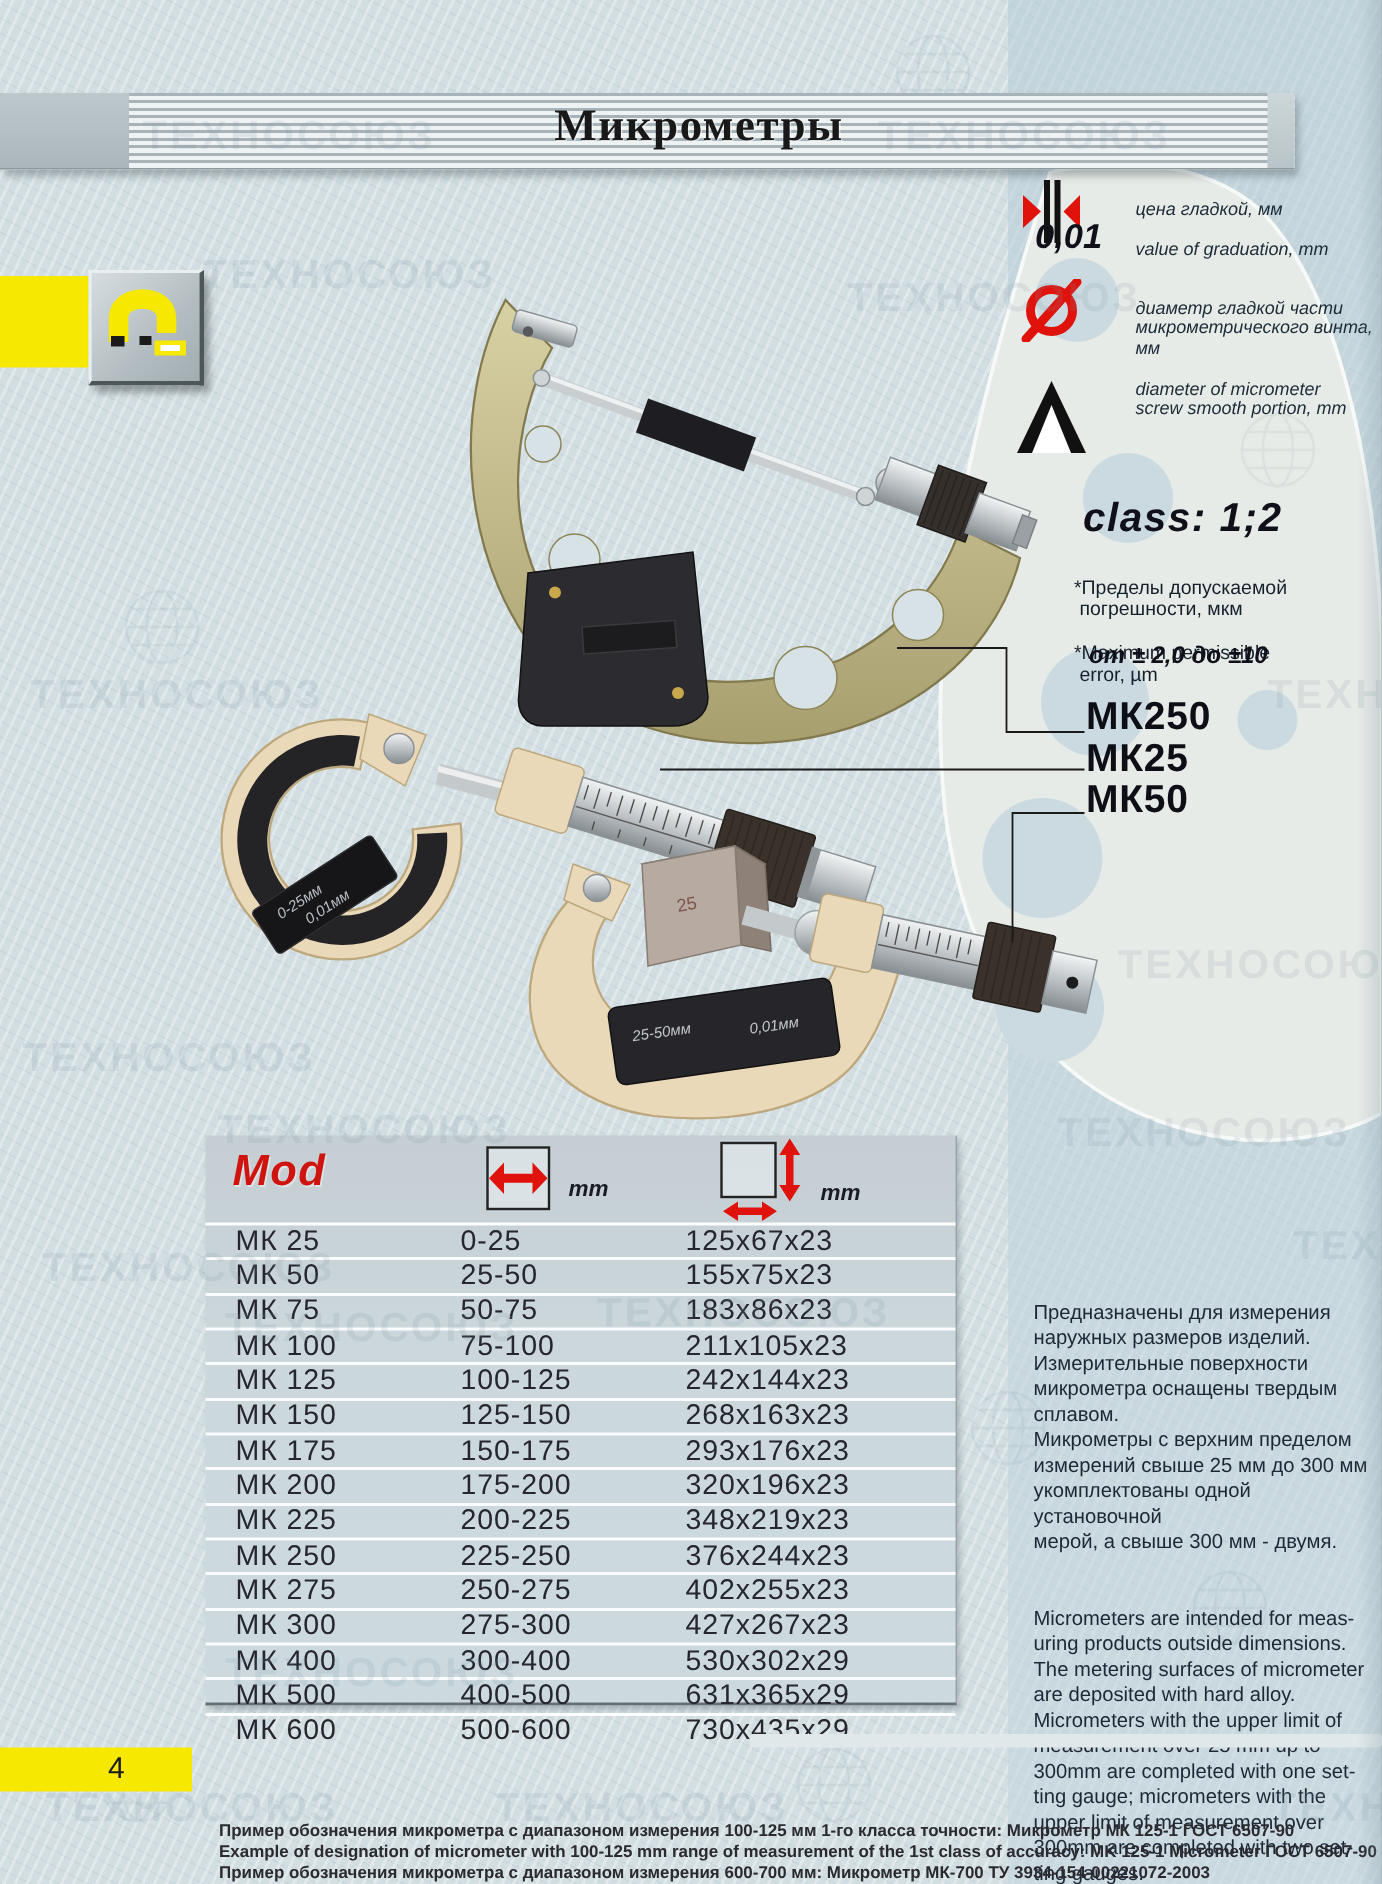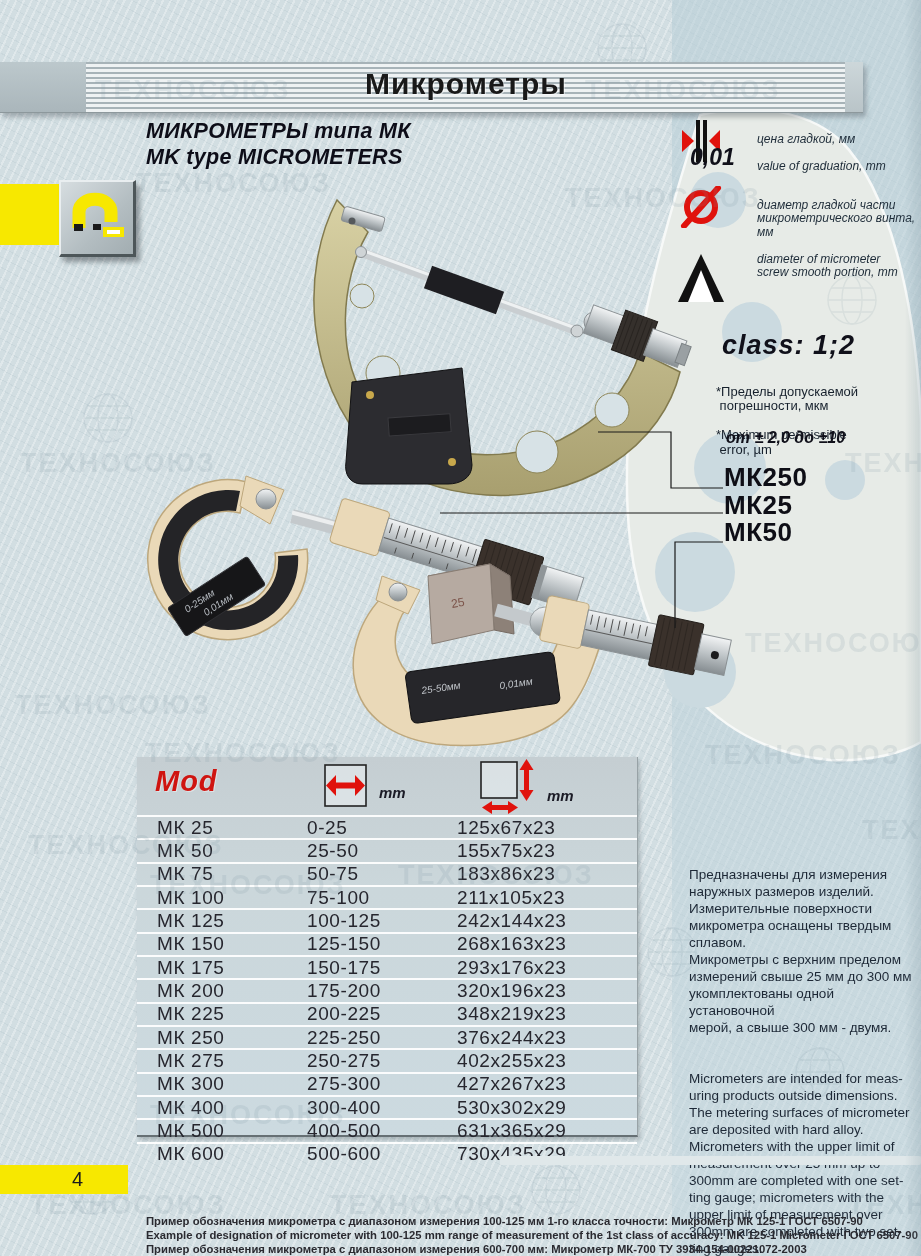--- a/index.html
+++ b/index.html
@@ -28,20 +28,21 @@
     background:repeating-linear-gradient(180deg,#a7b3b8 0 2px,#eef2f3 2px 5px);
     border-bottom:1px solid #8d989c;
     box-shadow:3px 4px 5px rgba(60,70,76,.35);
   }
   .ribbon-capL{position:absolute;left:0;top:0;width:86px;height:50px;background:linear-gradient(180deg,#bcc8cc,#aab6bb);}
   .ribbon-capR{position:absolute;right:0;top:0;width:18px;height:50px;background:linear-gradient(180deg,#cdd7da,#b9c4c8);}
   .ribbon-title{
     position:absolute;left:86px;top:5px;width:760px;text-align:center;
     font-weight:bold;font-size:30px;letter-spacing:1px;color:#191919;
     text-shadow:1px 1px 0 rgba(255,255,255,.55);
+    font-family:Liberation Serif, serif;
   }
   
   .main-title{
     position:absolute;left:146px;top:118px;
     font-weight:bold;font-style:italic;font-size:21.5px;line-height:26px;
     color:#0d0d18;letter-spacing:.3px;
   }
   
   .logo-bar{position:absolute;left:0;top:184px;width:59px;height:61px;background:#f7e800;}
   .logo-box{
@@ -261,24 +262,20 @@
       <path d="M 723,542 H 675 V 628"></path>
     </g>
   </svg>
 
   <div class="ribbon">
     <div class="ribbon-capL"></div>
     <div class="ribbon-capR"></div>
     <div class="ribbon-title">Микрометры</div>
   </div>
 
-  <div class="main-title">
-    <div>МИКРОМЕТРЫ типа МК</div>
-    <div>MK type MICROMETERS</div>
-  </div>
 
   <div class="logo-bar"></div>
   <div class="logo-box">
     <svg width="66" height="66" viewBox="0 0 66 66">
       <path d="M 18,46 L 18,30 C 18,13 50,13 50,30 L 50,40" fill="none" stroke="#f7e800" stroke-width="13"></path>
       <rect x="13" y="42" width="9" height="7" fill="#1a1a1a"></rect>
       <rect x="32" y="42" width="8" height="6" fill="#1a1a1a"></rect>
       <rect x="42" y="45" width="21" height="10" fill="#f7e800"></rect>
       <rect x="46" y="48" width="13" height="4" fill="#ffffff"></rect>
     </svg>

